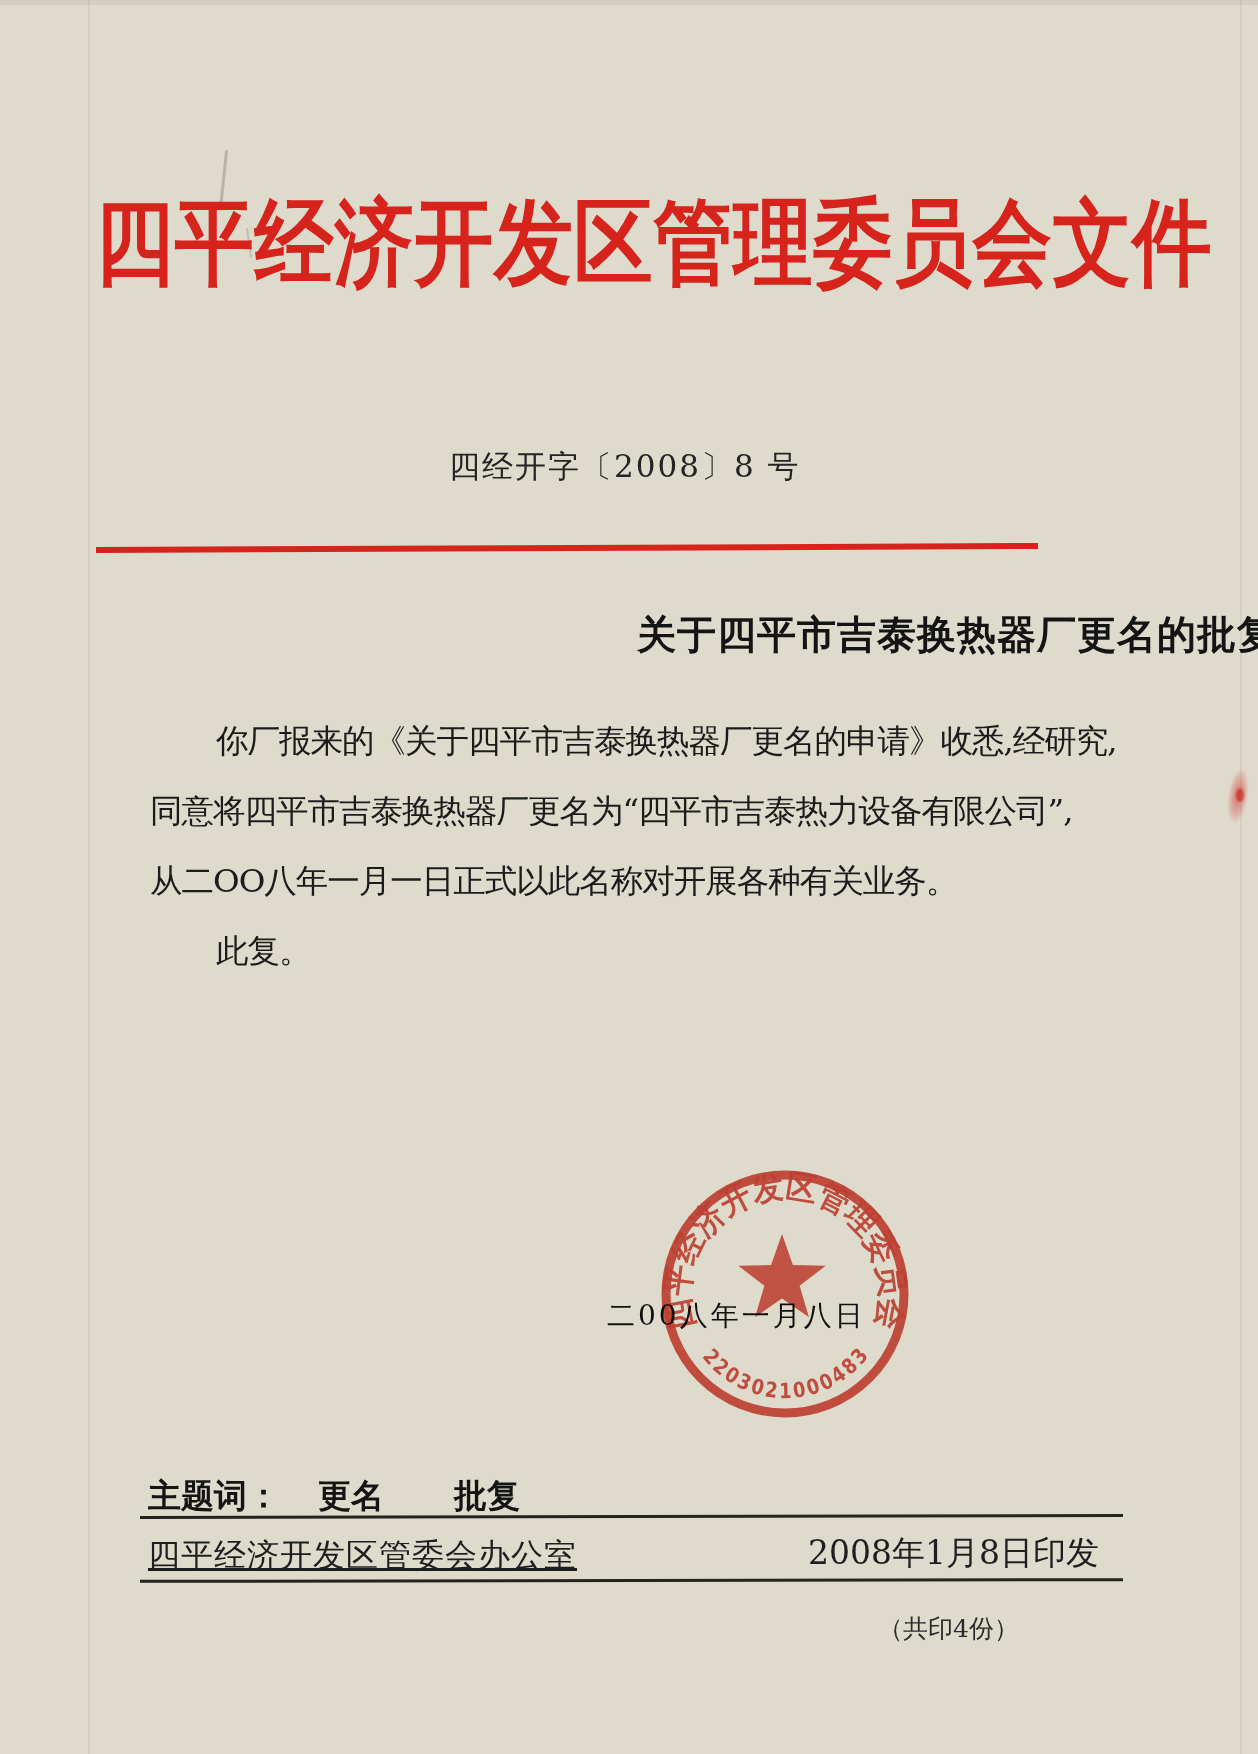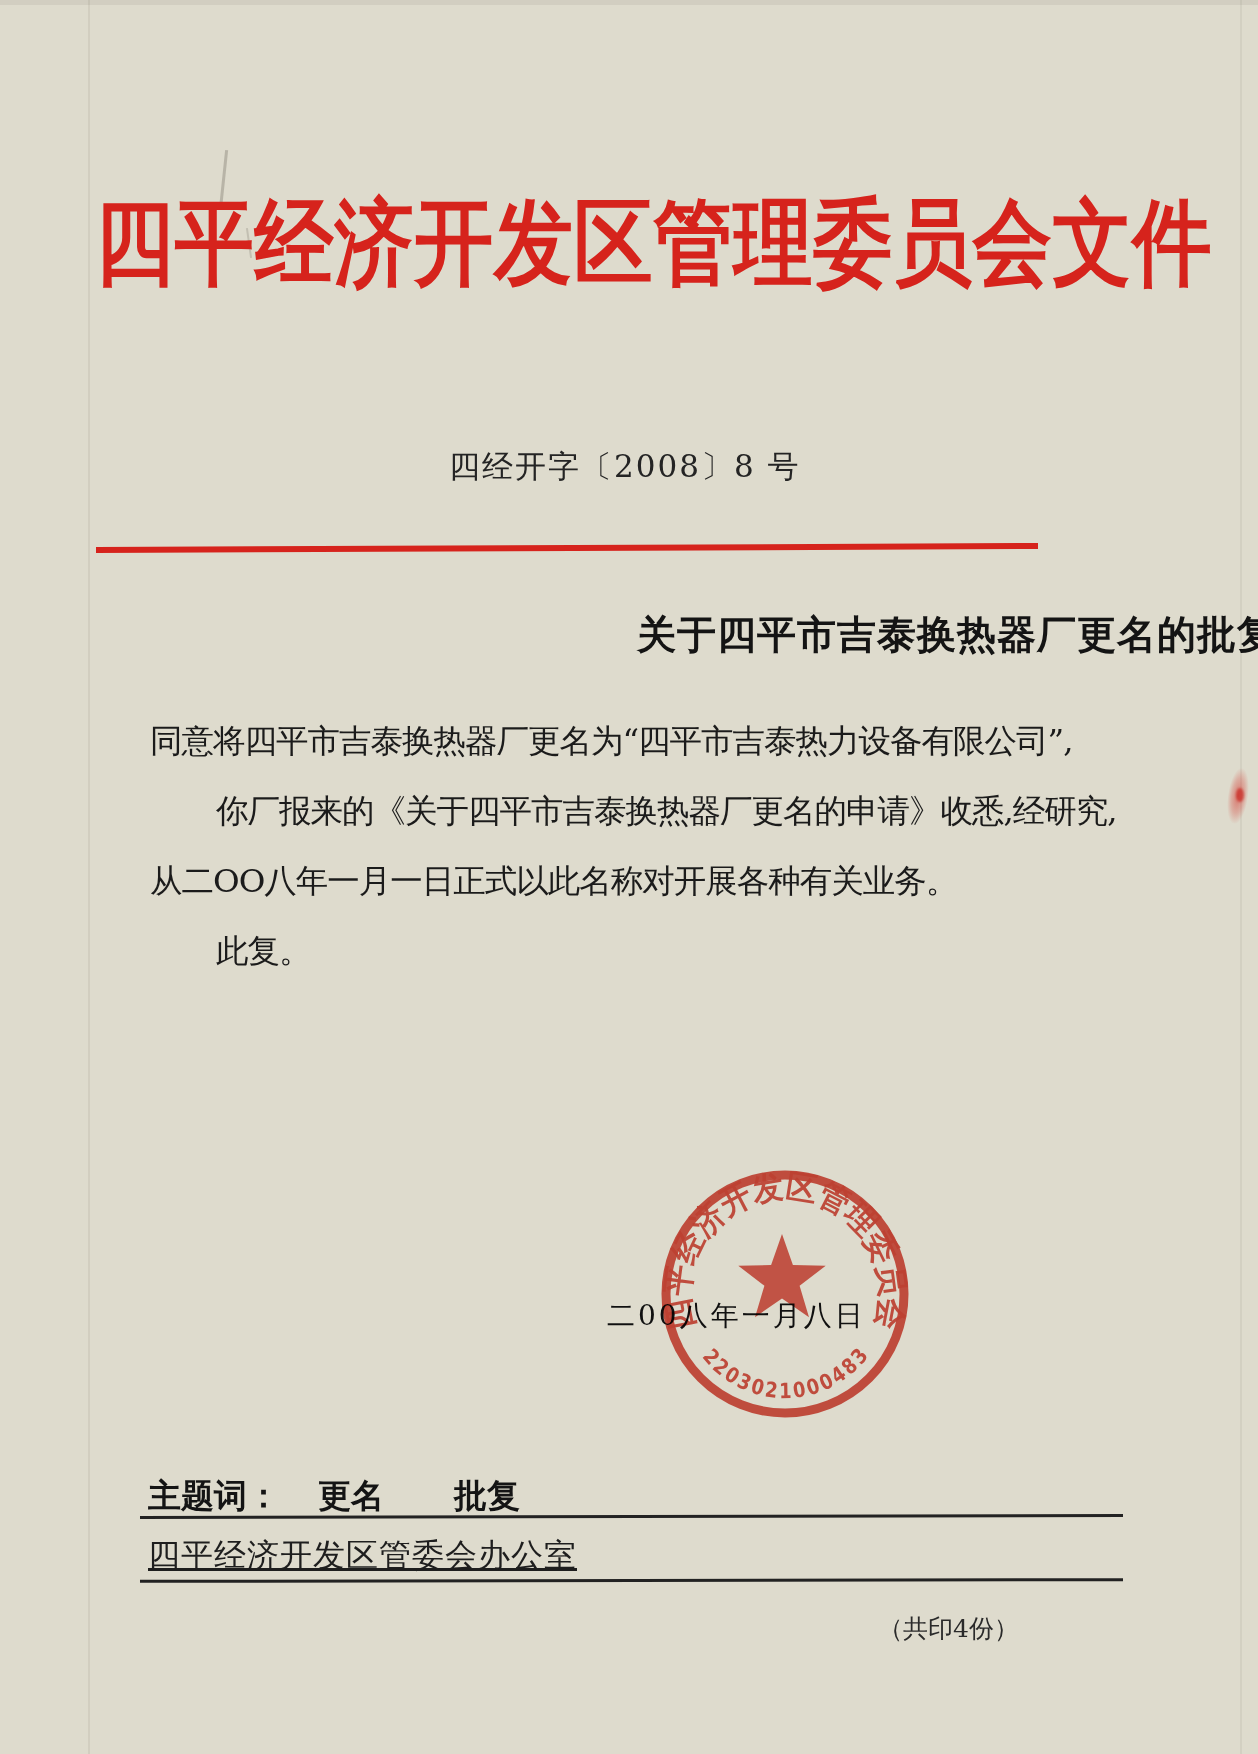--- a/index.html
+++ b/index.html
@@ -64,22 +64,22 @@
 
   <div class="header-title" style="color:#d6231c;">四平经济开发区管理委员会文件</div>
 
   <div class="doc-number">四经开字〔2008〕8 号</div>
 
   <div class="red-rule" style="background:#d6231c;"></div>
 
   <div class="doc-title">关于四平市吉泰换热器厂更名的批复</div>
 
   <div class="body-block">
+    <div class="body-line indent">你厂报来的《关于四平市吉泰换热器厂更名的申请》收悉,经研究,</div>
     <div class="body-line">同意将四平市吉泰换热器厂更名为“四平市吉泰热力设备有限公司”,</div>
-    <div class="body-line indent">你厂报来的《关于四平市吉泰换热器厂更名的申请》收悉,经研究,</div>
     <div class="body-line">从二OO八年一月一日正式以此名称对开展各种有关业务。</div>
     <div class="body-line indent">此复。</div>
   </div>
 
   <div class="date-line">二00八年一月八日</div>
 
   <svg class="seal" viewBox="0 0 266 290" xmlns="http://www.w3.org/2000/svg">
     <circle cx="133" cy="144" r="119" fill="none" stroke="#d63c2e" stroke-width="9" opacity="0.92"></circle>
     <polygon fill="#d63c2e" opacity="0.88" points="130,84 140.9,115.0 173.7,115.8 147.6,135.7 157.0,167.2 130,148.5 103.0,167.2 112.4,135.7 86.3,115.8 119.1,115.0"></polygon>
     <defs>
@@ -97,18 +97,19 @@
   <div class="smudge"></div>
   <div class="smudge-dot"></div>
 
   <div class="subject-row">
     <span>主题词：</span><span class="t1">更名</span><span class="t2">批复</span>
   </div>
 
   <div class="hline l1"></div>
 
   <div class="footer-office">四平经济开发区管委会办公室</div>
+  <div class="footer-date">2008年1月8日印发</div>
 
   <div class="hline l2"></div>
 
   <div class="copies">（共印4份）</div>
 
 </div>
 
 </body></html>

